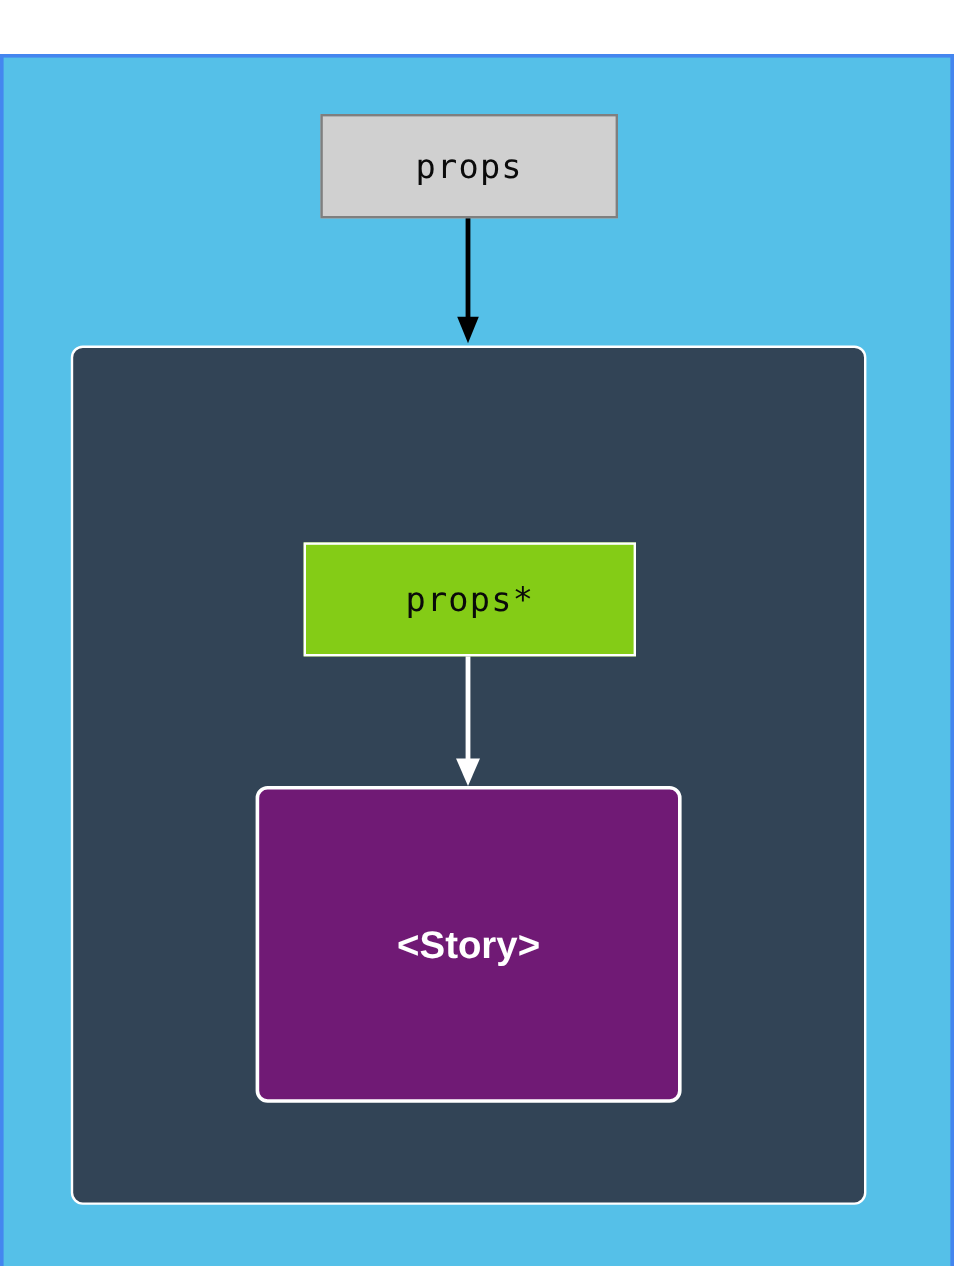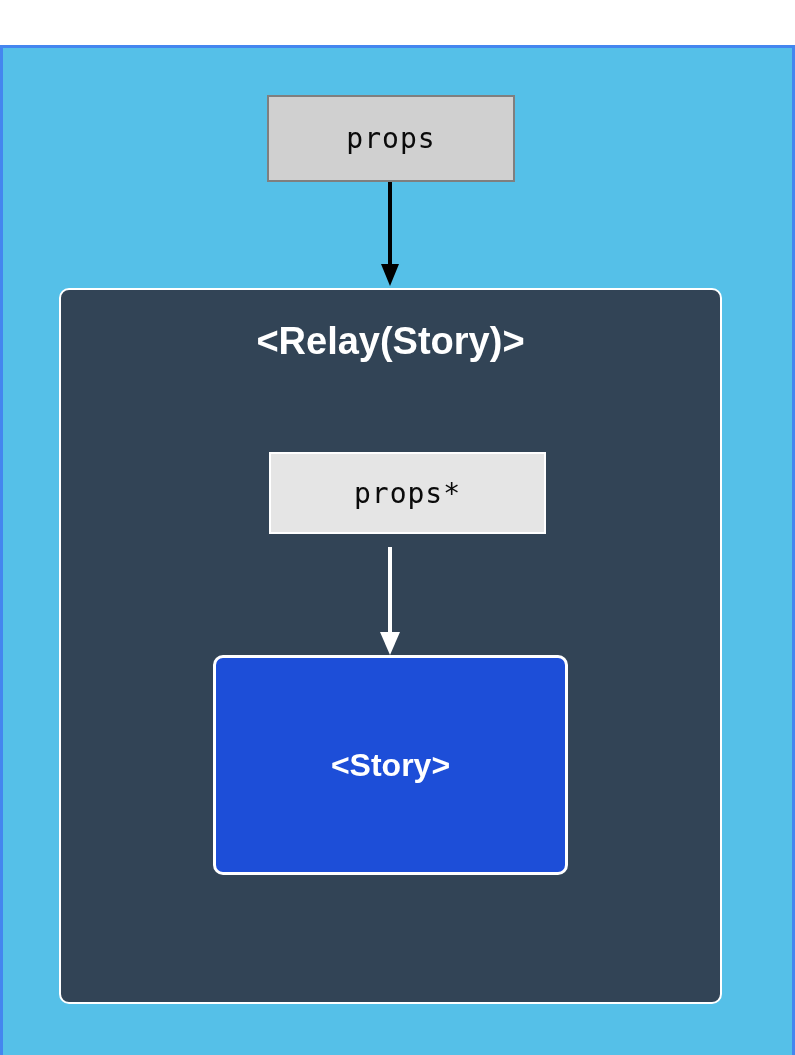--- a/index.html
+++ b/index.html
@@ -83,26 +83,26 @@
     width: 100%;
     text-align: center;
     font-size: 38px;
     font-weight: bold;
     color: #ffffff;
   }
 
   
   .props-star-box {
     position: absolute;
-    left: 208px;
+    left: 192px;
     top: 162px;
     width: 277px;
-    height: 82px;
+    height: 95px;
     box-sizing: border-box;
-    background: #e5e5e5;
+    background: #84cc16;
     border: 2px solid #ffffff;
     display: flex;
     align-items: center;
     justify-content: center;
   }
 
   
   .arrow-inner-line {
     position: absolute;
     left: 327px;
@@ -121,23 +121,23 @@
     border-right: 10px solid transparent;
     border-top: 23px solid #ffffff;
   }
 
   
   .story-box {
     position: absolute;
     left: 152px;
     top: 365px;
     width: 355px;
-    height: 220px;
+    height: 264px;
     box-sizing: border-box;
-    background: #1d4ed8;
+    background: #701a75;
     border: 3px solid #ffffff;
     border-radius: 10px;
     display: flex;
     align-items: center;
     justify-content: center;
   }
   .story-label {
     font-size: 32px;
     font-weight: bold;
     color: #ffffff;
@@ -150,21 +150,20 @@
   <div class="page-border"></div>
 
   <div class="props-box">
     <span class="mono-label">props</span>
   </div>
 
   <div class="arrow-top-line"></div>
   <div class="arrow-top-head"></div>
 
   <div class="relay-box">
-    <div class="relay-title">&lt;Relay(Story)&gt;</div>
 
     <div class="props-star-box">
       <span class="mono-label">props*</span>
     </div>
 
     <div class="arrow-inner-line"></div>
     <div class="arrow-inner-head"></div>
 
     <div class="story-box">
       <span class="story-label">&lt;Story&gt;</span>

